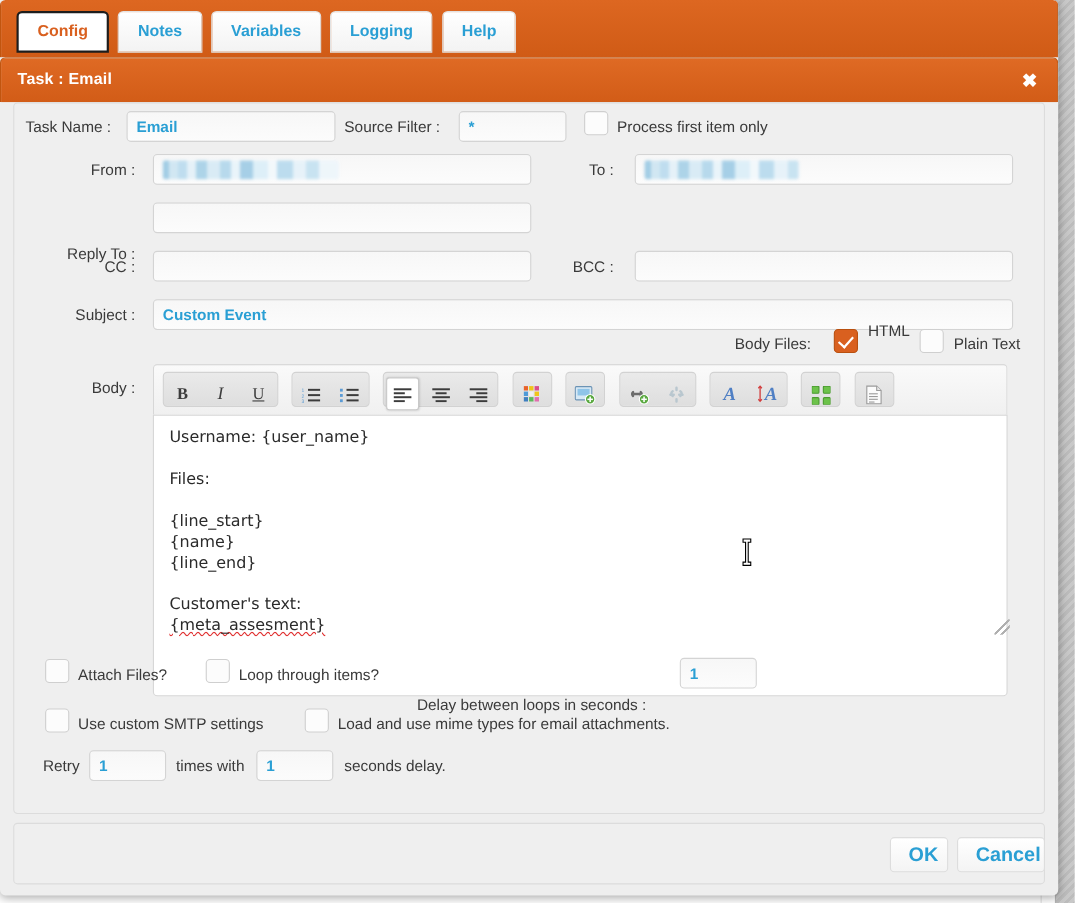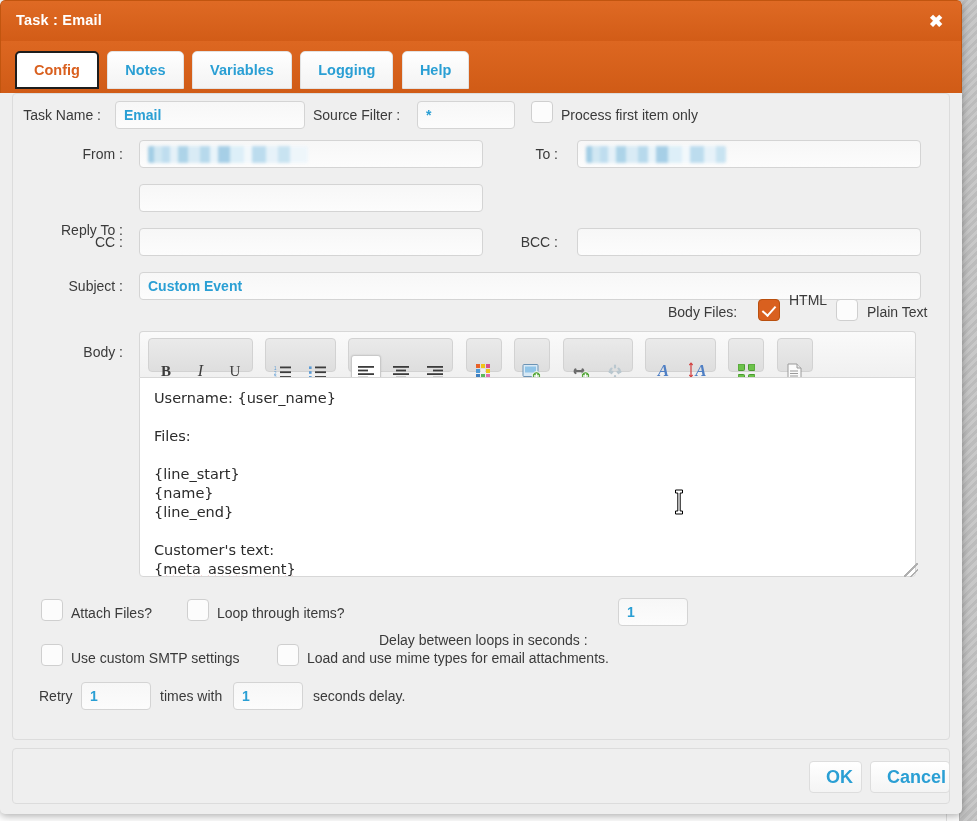--- a/index.html
+++ b/index.html
@@ -202,21 +202,21 @@
   }
   .tgroup {
     display: inline-block;
     vertical-align: top;
     height: 32px;
     background: #e4e4e4;
     background: linear-gradient(#eaeaea, #dedede);
     border: 1px solid #d2d2d2;
     border-radius: 4px;
     margin-right: 8px;
-    padding: 16px 2px;
+    padding: 4px 2px;
     white-space: nowrap;
   }
   .tbtn {
     display: inline-block;
     width: 30px; height: 30px;
     line-height: 30px;
     text-align: center;
     vertical-align: top;
     font-size: 15px;
     color: #3c3c3c;
@@ -228,21 +228,21 @@
   .tbtn.on {
     background: #ffffff;
     border: 1px solid #c9c9c9;
     box-shadow: 0 0 2px rgba(0,0,0,.12);
   }
   .tbtn svg { vertical-align: middle; }
 
   #editor-body {
     position: absolute;
     left: 126px; top: 283px;
-    width: 777px; height: 200px;
+    width: 777px; height: 256px;
     background: #ffffff;
     border: 1px solid #d7d7d7;
     border-radius: 0 0 4px 4px;
     padding: 11px 14px;
     overflow: hidden;
     font-family: "DejaVu Sans", sans-serif;
     font-size: 14.5px;
     color: #2b2b2b;
     line-height: 19px;
     white-space: pre-wrap;
@@ -301,31 +301,31 @@
 <body>
 
 <div id="backdrop">
   <div id="bg-vline"></div>
   <div id="bg-strip"></div>
   <div id="bg-green-arrow"></div>
 </div>
 
 <div id="modal">
 
-  <div id="titlebar">
-    <div id="title-text">Task : Email</div>
-    <div id="close-icon">✖</div>
-  </div>
-
   <div id="tabstrip">
     <div class="tab active">Config</div>
     <div class="tab">Notes</div>
     <div class="tab">Variables</div>
     <div class="tab">Logging</div>
     <div class="tab">Help</div>
+  </div>
+
+  <div id="titlebar">
+    <div id="title-text">Task : Email</div>
+    <div id="close-icon">✖</div>
   </div>
 
   <div id="panel">
 
     <div class="lbl right" style="left:0px; top:13px; width:88px;">Task Name :</div>
     <input class="inp" style="left: 102px; top: 7px; width: 190px;" value="Email">
 
     <div class="lbl" style="left:300px; top:13px;">Source Filter :</div>
     <input class="inp" style="left: 404px; top: 7px; width: 98px;" value="*">
 

